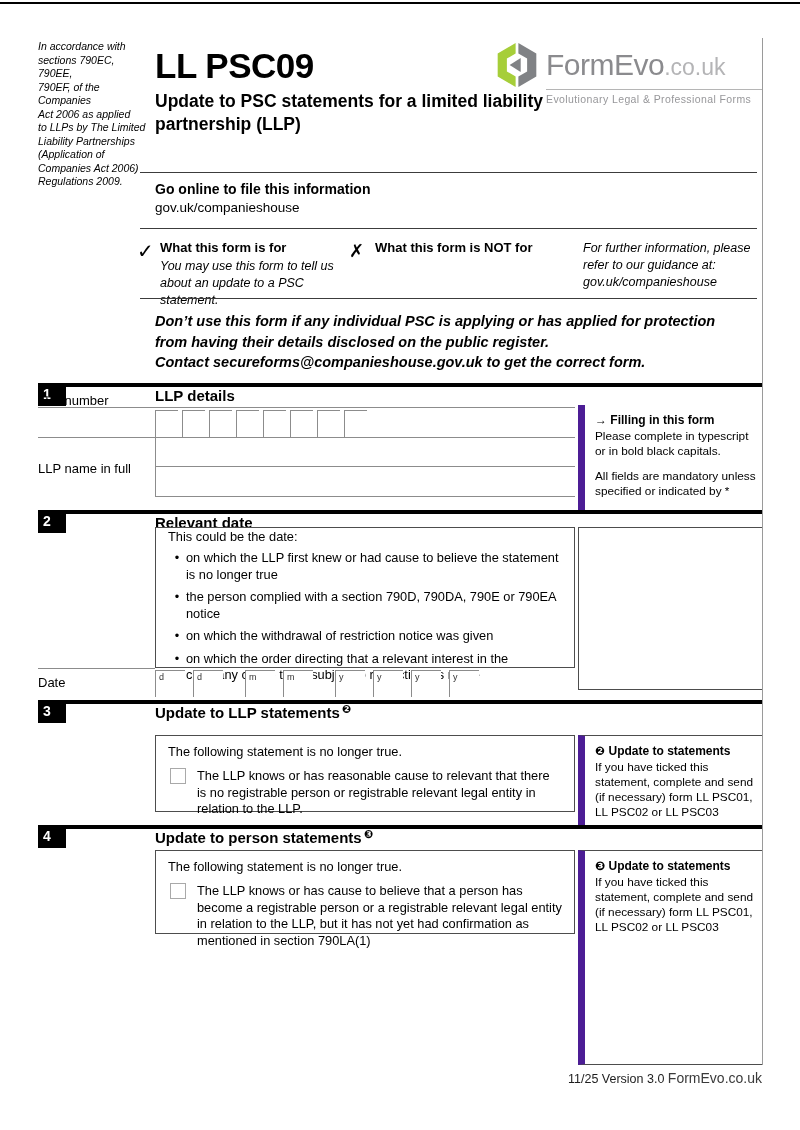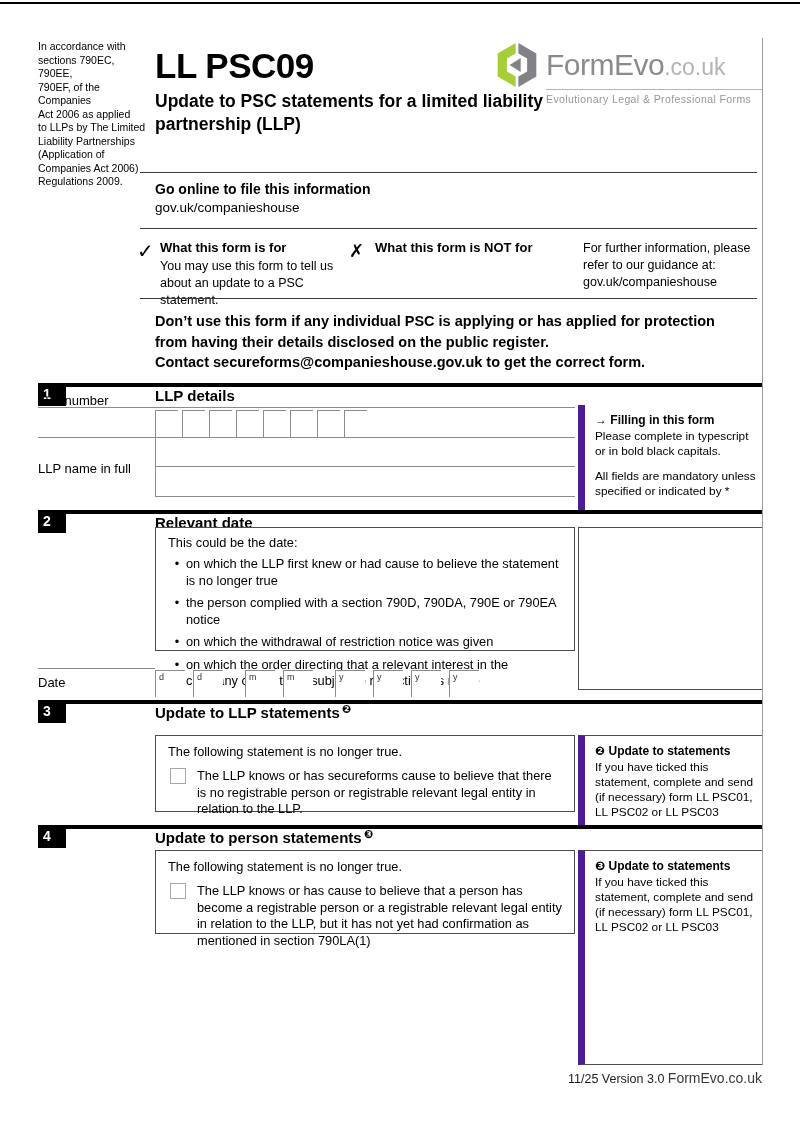--- a/index.html
+++ b/index.html
@@ -1,19 +1,19 @@
 <!DOCTYPE html>
 <html><head>
 <meta charset="utf-8">
 <style>
   * { margin:0; padding:0; box-sizing:border-box; }
   html,body { width:800px; height:1130px; background:#ffffff; overflow:hidden; }
   body { font-family:"Liberation Sans","DejaVu Sans",sans-serif; color:#000; position:relative; }
   .abs { position:absolute; }
-  .pre { white-space:pre-line; }
+  .pre { white-space:pre-line;font-style:italic; }
 
   
   .top-rule { left:0; top:2px; width:800px; height:2px; background:#000; }
   .legal-note { left:38px; top:40px; width:112px; font-size:10.5px; line-height:13.5px; }
   .form-code { left:155px; top:46px; font-size:35px; font-weight:bold; letter-spacing:-0.5px; }
   .form-title { left:155px; top:90px; width:400px; font-size:17.5px; font-weight:bold; line-height:23px; }
 
   .logo { left:494px; top:42px; width:268px; }
   .logo-row { display:flex; align-items:center; }
   .logo-icon { width:46px; height:46px; flex:0 0 auto; }
@@ -168,21 +168,21 @@
 <div class="abs note-box" style="top:405px; height:105px">
   <div class="note-title"><span>→</span> <span>Filling in this form</span></div>
   <div class="note-body">Please complete in typescript or in bold black capitals.</div>
   <div class="note-body note-gap">All fields are mandatory unless specified or indicated by *</div>
 </div>
 
 <div class="abs bar" style="top:510px"></div>
 <div class="abs numbox" style="top:510px">2</div>
 <div class="abs sec-title" style="top:514px">Relevant date</div>
 
-<div class="abs stmt-box" style="top:527px; height:124px; padding:7px 12px">
+<div class="abs stmt-box" style="top:527px; height:141px; padding:1px 12px">
   <div class="box-intro">This could be the date:</div>
   <div class="bullet-row">
     <span class="bullet-dot">•</span>
     <span class="bullet-text">on which the LLP first knew or had cause to believe the statement is no longer true</span>
   </div>
   <div class="bullet-row">
     <span class="bullet-dot">•</span>
     <span class="bullet-text">the person complied with a section 790D, 790DA, 790E or 790EA notice</span>
   </div>
   <div class="bullet-row">
@@ -211,21 +211,21 @@
 <div class="abs bar" style="top:700px"></div>
 <div class="abs numbox" style="top:700px">3</div>
 <div class="abs sec-title" style="top:704px">
   <span>Update to LLP statements</span><span class="marker">❷</span>
 </div>
 
 <div class="abs stmt-box" style="top:735px; height:77px; padding:8px 12px">
   <div class="box-intro">The following statement is no longer true.</div>
   <div class="check-row">
     <div class="checkbox"></div>
-    <div class="check-text">The LLP knows or has secureforms cause to believe that there is no registrable person or registrable relevant legal entity in relation to the LLP.</div>
+    <div class="check-text">The LLP knows or has reasonable cause to relevant that there is no registrable person or registrable relevant legal entity in relation to the LLP.</div>
   </div>
 </div>
 
 <div class="abs note-box" style="top:735px; height:90px; border-top:1px solid #4d4d4d">
   <div class="note-title"><span>❷</span> <span>Update to statements</span></div>
   <div class="note-body">If you have ticked this statement, complete and send (if necessary) form LL PSC01, LL PSC02 or LL PSC03</div>
 </div>
 
 <div class="abs bar" style="top:825px"></div>
 <div class="abs numbox" style="top:825px">4</div>

